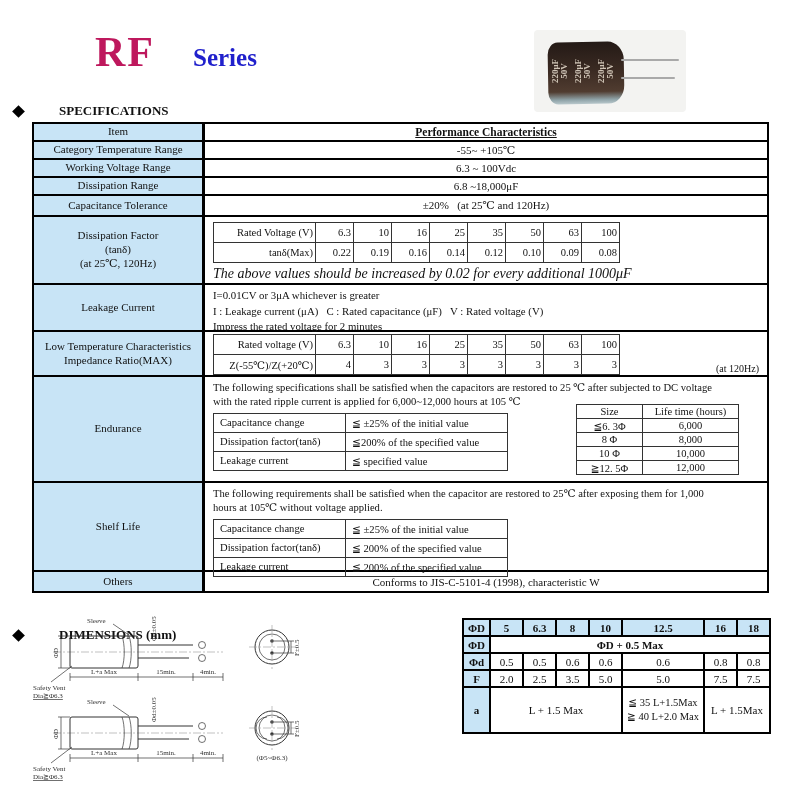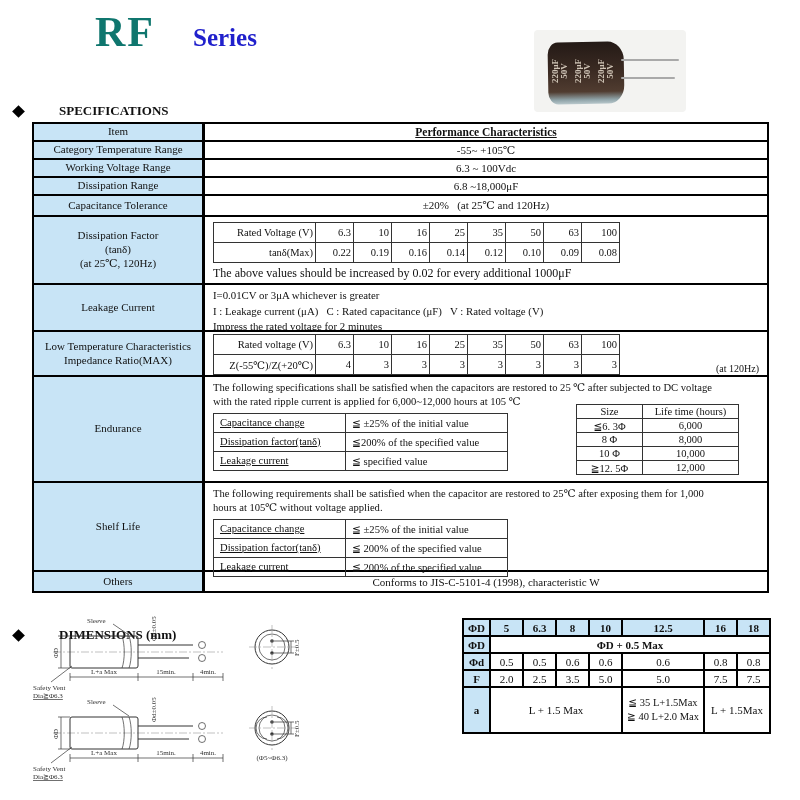--- a/index.html
+++ b/index.html
@@ -1,21 +1,21 @@
 <!DOCTYPE html>
 <html><head>
 <meta charset="utf-8">
 <style>
   * { margin:0; padding:0; box-sizing:border-box; }
   body { background:#ffffff; font-family:"Liberation Serif","DejaVu Serif","DejaVu Sans",serif; color:#111; }
   .page { position:relative; width:800px; height:800px; background:#fff; overflow:hidden; }
 
   
   .title-wrap { position:absolute; left:95px; top:8px; display:flex; align-items:baseline; }
-  .rf-code { font-size:42px; font-weight:bold; color:#0f766e; letter-spacing:2px; }
+  .rf-code { font-size:42px; font-weight:bold; color:#be185d; letter-spacing:2px;margin-top:20px; }
   .rf-series { font-size:25px; font-weight:bold; color:#2020cc; margin-left:38px; }
   .features { position:absolute; left:42px; top:50px; }
   .feature { display:flex; align-items:center; height:16px; margin-bottom:1px; }
   .fdot { width:7px; height:7px; border-radius:50%; background:#000; margin-right:15px; flex:0 0 auto; }
   .feature span { font-size:12.5px; font-weight:bold; }
 
   
   .photo-bg { position:absolute; left:534px; top:30px; width:152px; height:82px; background:#f3f3f1; border-radius:4px; }
   .cap-body { position:absolute; left:548px; top:42px; width:76px; height:62px;
     background:linear-gradient(to bottom,#241a16 0%,#3a2a22 45%,#503c30 80%,#8fa3a8 93%,#b9c8cc 100%);
@@ -37,27 +37,27 @@
         display:flex; flex-direction:column; justify-content:center; align-items:center;
         text-align:center; font-size:11px; line-height:1.25; }
   .sr { flex:1; position:relative; font-size:11px; }
   .center { display:flex; align-items:center; justify-content:center; text-align:center; }
   .perf { font-weight:bold; text-decoration:underline; font-size:11.5px; }
   .pad { padding:5px 8px; }
   table.mini { border-collapse:collapse; font-size:10.5px; }
   table.mini td { border:1px solid #333; text-align:right; height:20px; padding:0 2px; }
   table.mini td.ml { width:102px; }
   table.mini td.vc { width:38px; }
-  .note { font-size:12px; margin-top:3px; }
+  .note { font-size:14px; margin-top:3px;font-style:italic; }
   .lk-line { font-size:10.8px; line-height:1.45; }
   .rnote { position:absolute; right:8px; bottom:1px; font-size:10px; }
   .intro { font-size:10.6px; line-height:1.35; white-space:nowrap; }
   table.crit { border-collapse:collapse; font-size:10.6px; margin-top:3px; }
   table.crit td { border:1px solid #333; height:19px; text-align:left; padding:0 6px; }
-  table.crit td.c1 { width:132px;text-decoration:underline; }
+  table.crit td.c1 { width:132px; }
   table.crit td.c2 { width:162px; }
   table.life { border-collapse:collapse; font-size:10.5px; position:absolute; top:27px; right:28px; background:#fff; }
   table.life td { border:1px solid #333; height:14px; text-align:center; padding:0 4px; }
   table.life td.sz { width:66px; }
   table.life td.tm { width:96px; }
 
   
   .dimtab { position:absolute; left:462px; top:618px; border-collapse:collapse; font-size:11px; text-align:center; }
   .dimtab td { border:2px solid #000; height:17px; padding:0 2px; }
   .dimtab td.dl { background:#c8e4f6; font-weight:bold; }

